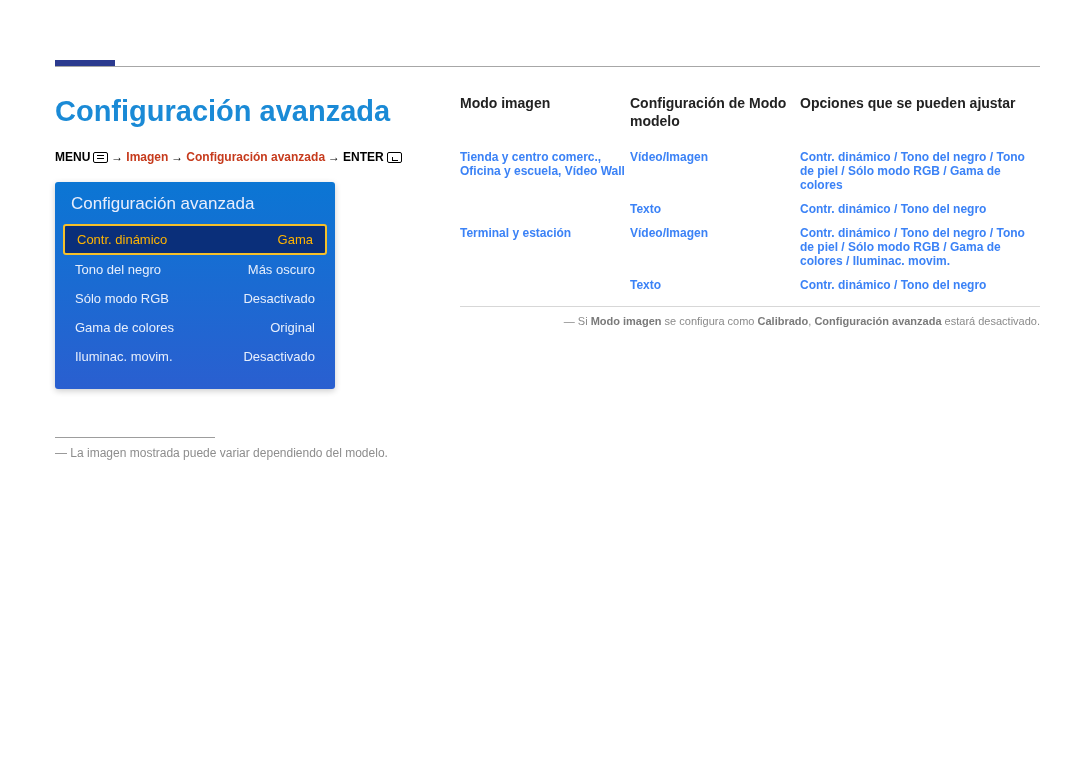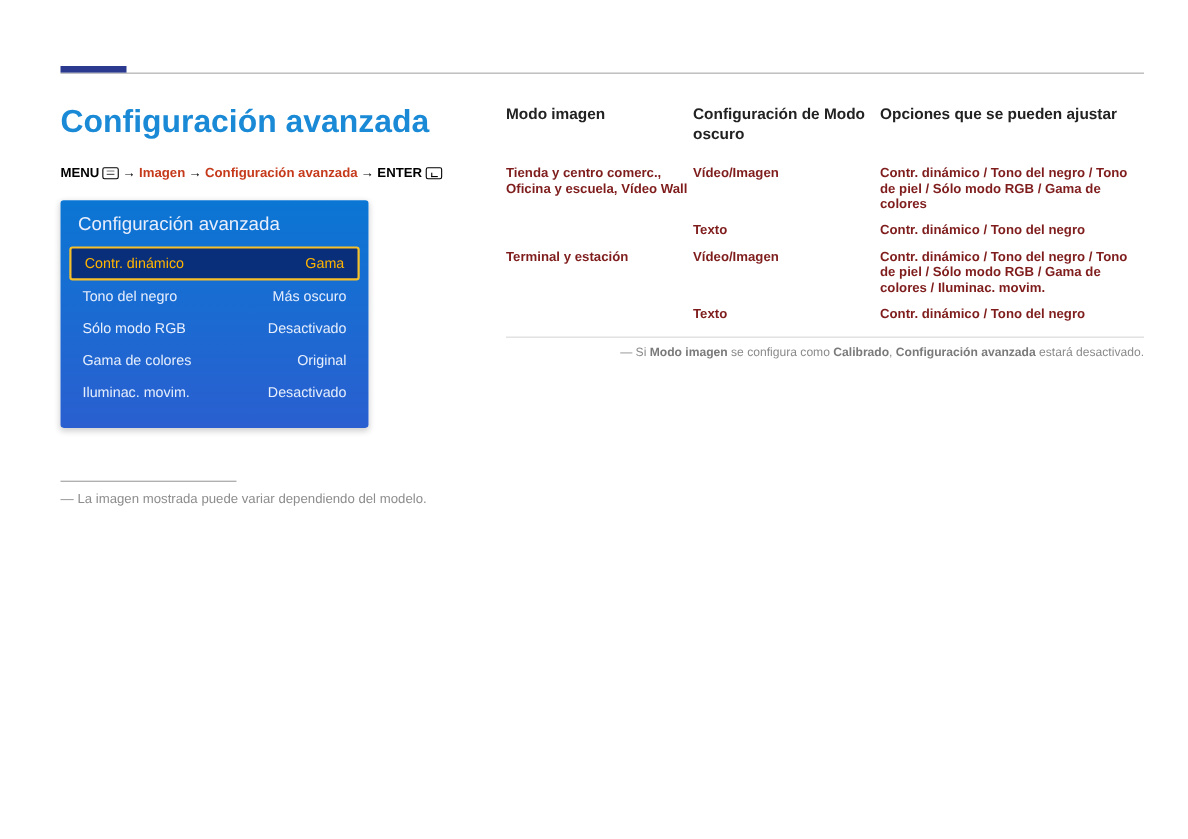--- a/index.html
+++ b/index.html
@@ -123,21 +123,21 @@
     grid-template-columns: 165px 165px 1fr;
     column-gap: 5px;
     row-gap: 10px;
     font-size: 12px;
     align-items: start;
   }
   .grid .th {
     font-weight: bold; color: #222; font-size: 14px; padding-bottom: 10px;
   }
   .grid .th.two-line { line-height: 1.25; }
-  .red { color: #7f1d1d; font-weight: bold; }
+  .red { color: #3b82f6; font-weight: bold; }
   .note-line {
     margin-top: 14px;
     padding-top: 8px;
     border-top: 1px solid #d7d7d7;
     font-size: 11px;
     color: #8a8a8a;
     text-align: right;
   }
   .note-line::before { content: "― "; color: #8a8a8a; }
   .note-line b { color: #7a7a7a; font-weight: bold; }
@@ -189,21 +189,21 @@
       </div>
     </div>
 
     <div class="footnote-sep"></div>
     <div class="footnote">La imagen mostrada puede variar dependiendo del modelo.</div>
   </div>
 
   <div class="right-col">
     <div class="grid">
       <div class="th">Modo imagen</div>
-      <div class="th two-line">Configuración de Modo oscuro</div>
+      <div class="th two-line">Configuración de Modo modelo</div>
       <div class="th">Opciones que se pueden ajustar</div>
 
       <div class="red">Tienda y centro comerc., Oficina y escuela, Vídeo Wall</div>
       <div class="red">Vídeo/Imagen</div>
       <div class="red">Contr. dinámico / Tono del negro / Tono de piel / Sólo modo RGB / Gama de colores</div>
 
       <div></div>
       <div class="red">Texto</div>
       <div class="red">Contr. dinámico / Tono del negro</div>
 

